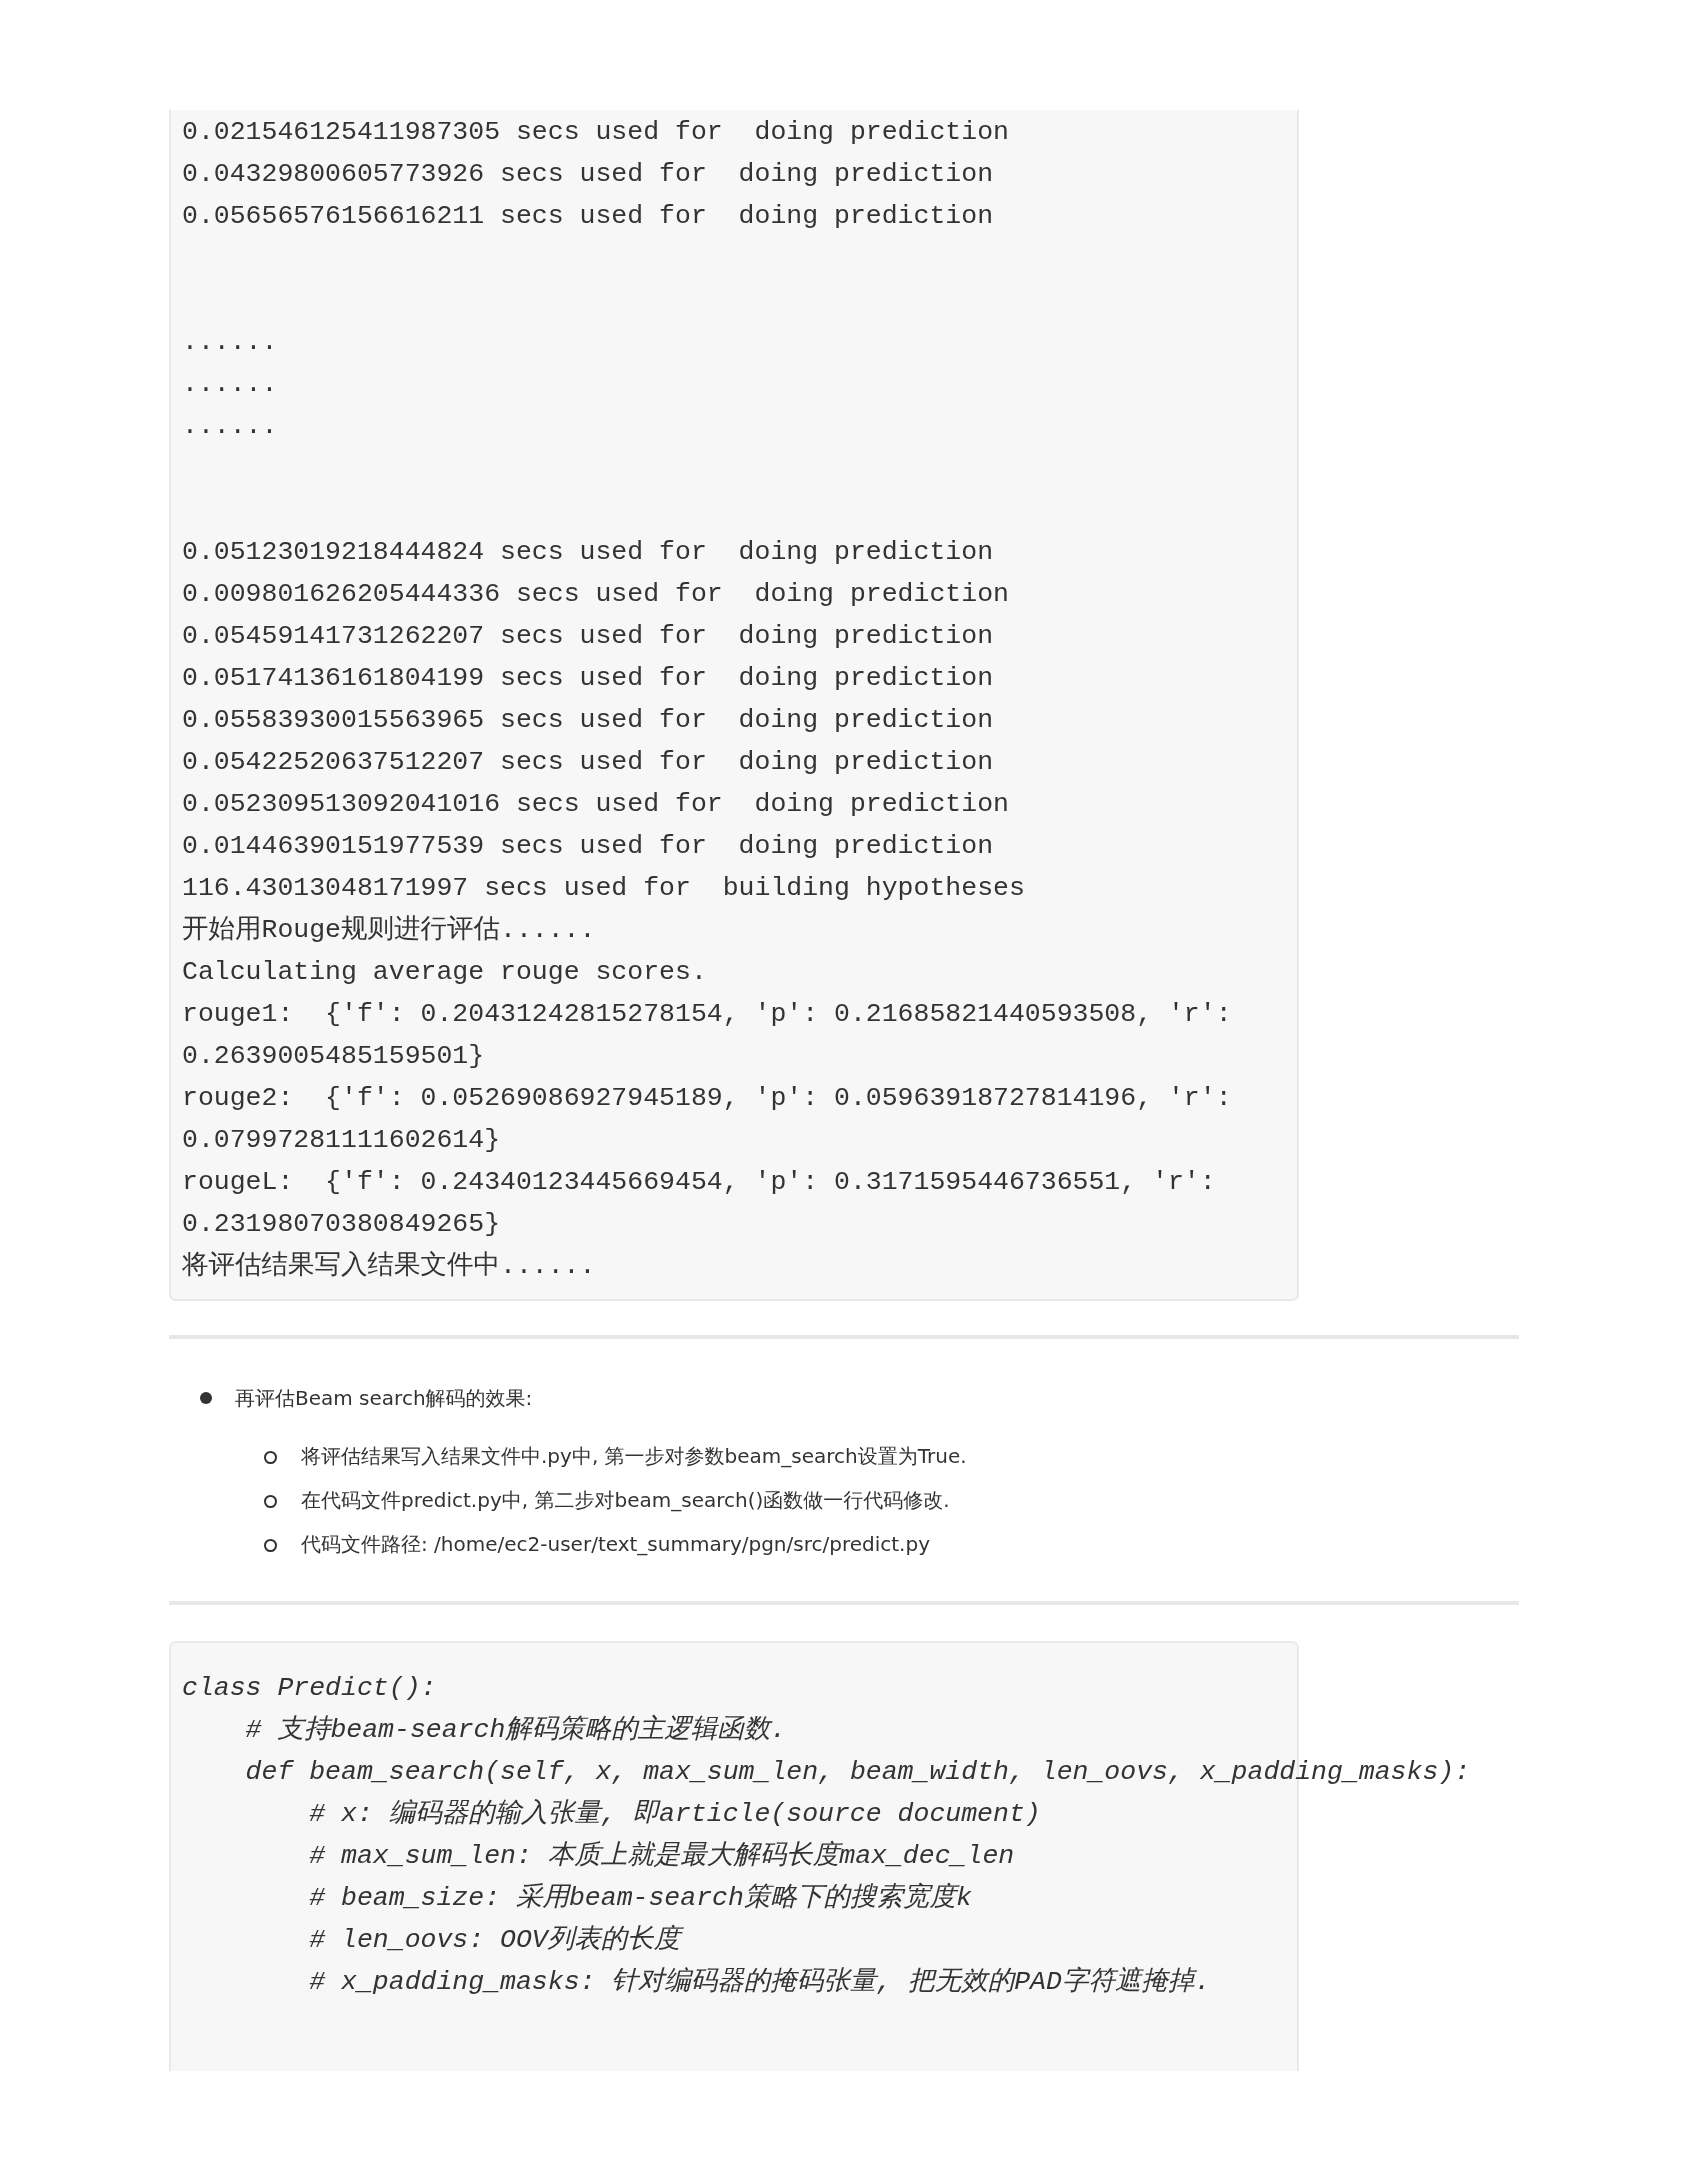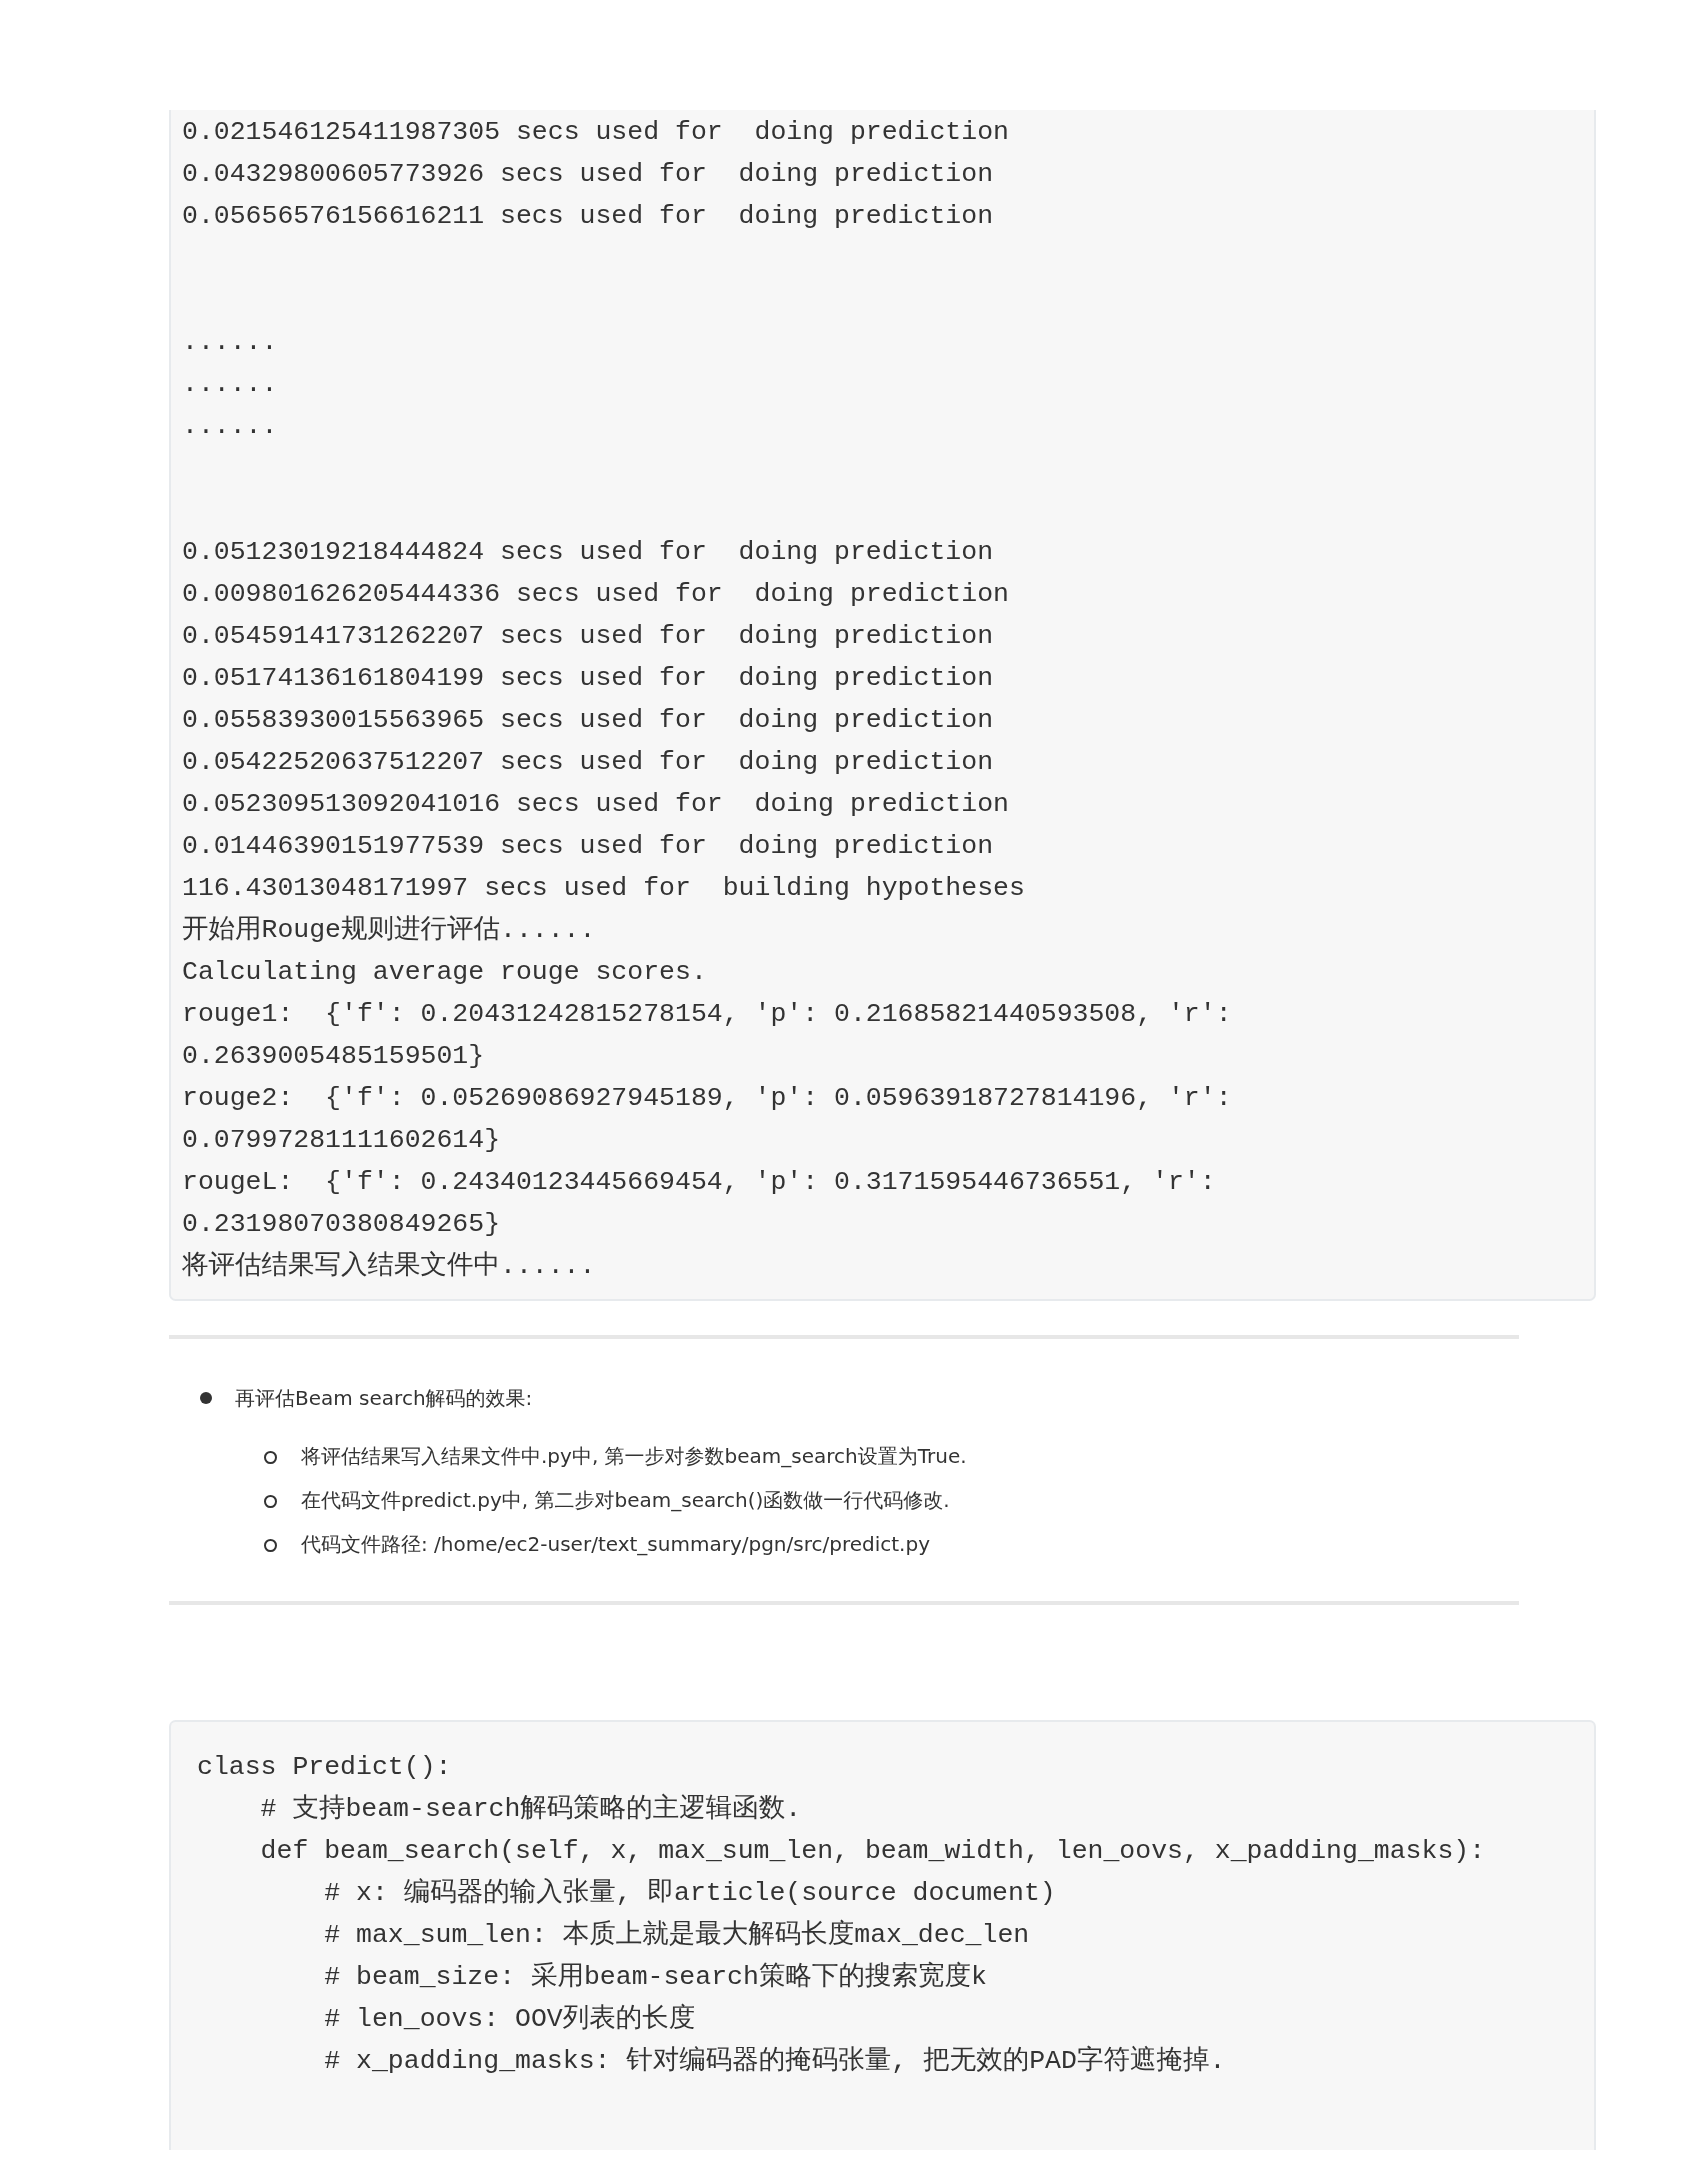--- a/index.html
+++ b/index.html
@@ -10,21 +10,21 @@
   body {
     width: 1687px;
     height: 2183px;
     position: relative;
     overflow: hidden;
     color: #333333;
   }
   .code-box {
     position: absolute;
     left: 169px;
-    width: 1427px;
+    width: 1130px;
     background: #f7f7f7;
     border: 2.2px solid #e7eaed;
     border-radius: 6.6px;
     box-sizing: border-box;
   }
   .code-box pre {
     margin: 0;
     font-family: "Liberation Mono", "DejaVu Sans Mono", monospace;
     font-size: 26.5px;
     line-height: 42px;
@@ -37,26 +37,27 @@
   }
   #output-box {
     top: 110px;
     height: 1191px;
     border-top: none;
     border-top-left-radius: 0;
     border-top-right-radius: 0;
     padding: 1.1px 0 0 11px;
   }
   #code-box-2 {
-    top: 1720px;
+    top: 1641px;
     height: 430px;
     border-bottom: none;
     border-bottom-left-radius: 0;
     border-bottom-right-radius: 0;
-    padding: 24px 0 0 26px;
+    padding: 24px 0 0 11px;
+    font-style: italic;
   }
   .hr {
     position: absolute;
     left: 169px;
     width: 1350px;
     height: 4.4px;
     background: #e7e7e7;
   }
   .bullet-list {
     position: absolute;

